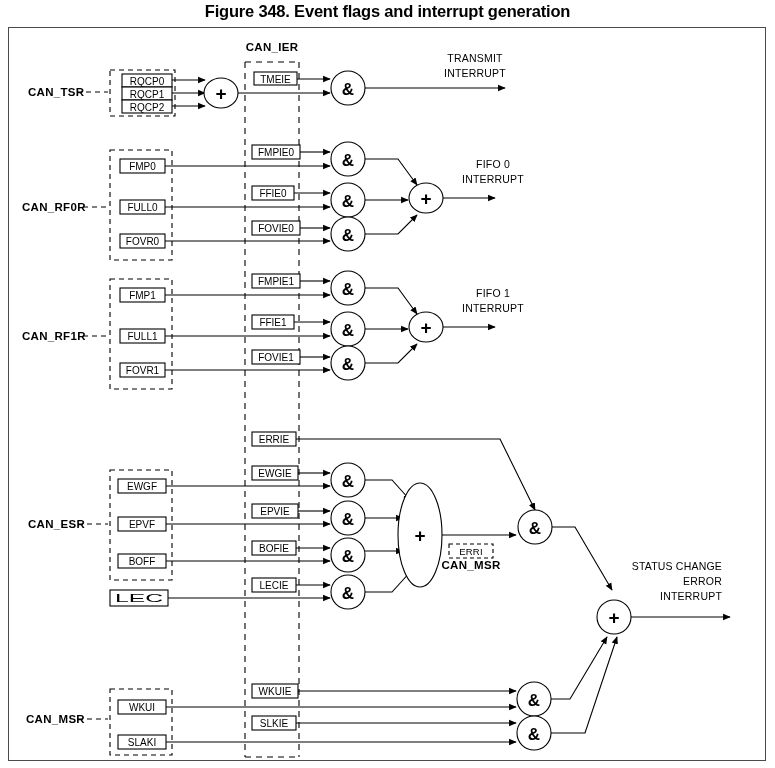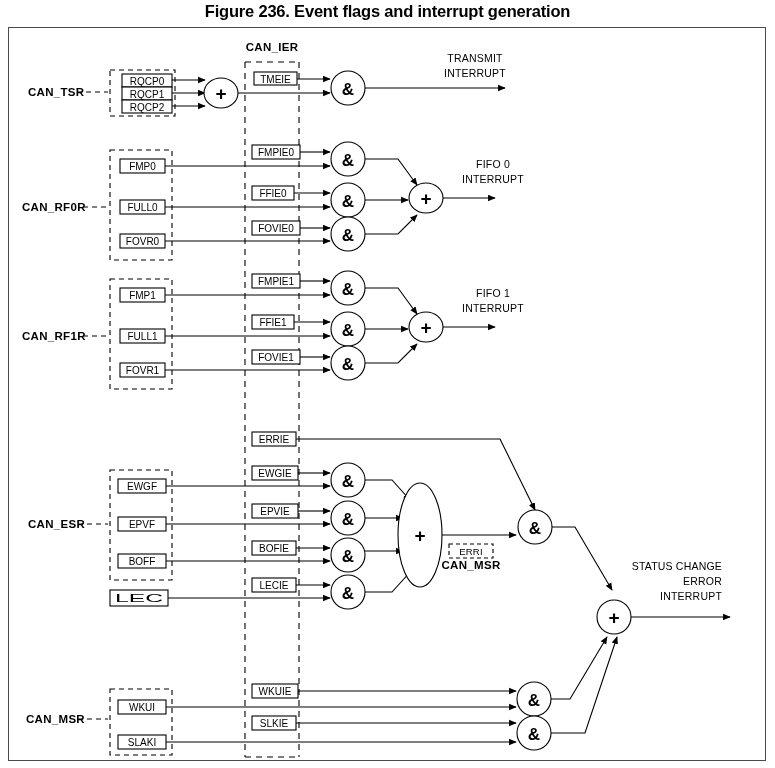--- a/index.html
+++ b/index.html
@@ -21,21 +21,21 @@
   .outtxt{font-size:10.5px;letter-spacing:0.2px;}
   .gatetxt{font-size:17px;font-weight:bold;}
   .ortxt{font-size:19px;font-weight:bold;}
   .errtxt{font-size:9.5px;letter-spacing:0.2px;}
   .msrtxt{font-size:11.5px;font-weight:bold;letter-spacing:0.3px;}
   .lecsquash{font-size:10px;}
 </style>
 </head>
 <body>
 
-<div id="figure-title">Figure 236. Event flags and interrupt generation</div>
+<div id="figure-title">Figure 348. Event flags and interrupt generation</div>
 <div id="frame"></div>
 
 <svg id="diagram" viewBox="0 0 775 768" xmlns="http://www.w3.org/2000/svg">
   <defs>
     <marker id="arw" viewBox="0 0 10 10" refX="9" refY="5" markerWidth="7" markerHeight="7" orient="auto-start-reverse">
       <path d="M0,0.8 L10,5 L0,9.2 z" fill="#000"></path>
     </marker>
   </defs>
 
   <g stroke="#000" stroke-width="1.1" fill="none">

